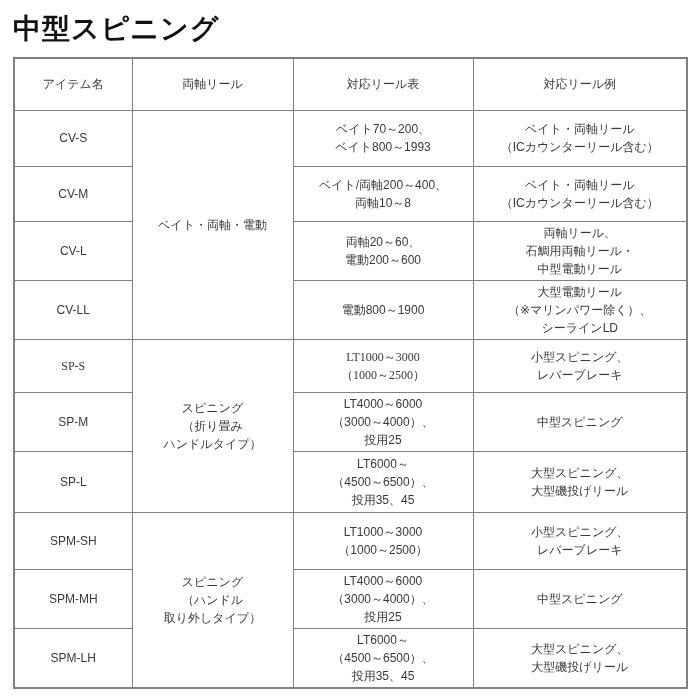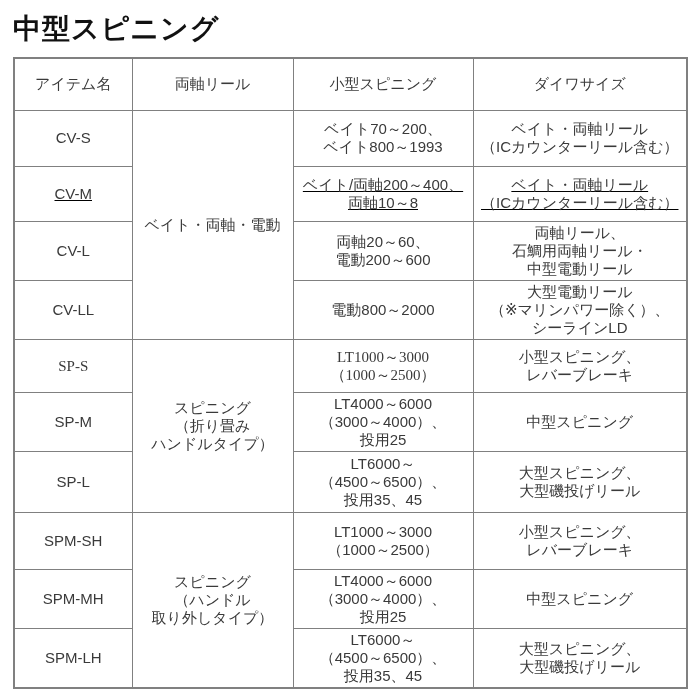--- a/index.html
+++ b/index.html
@@ -33,30 +33,30 @@
     width: 673px;
     border: 2px solid #808080;
   }
   .reel-table th,
   .reel-table td {
     border: 1px solid #808080;
     box-sizing: border-box;
     text-align: center;
     vertical-align: middle;
     color: #3a3a3a;
-    font-size: 15px;
+    font-size: 12px;
     font-weight: normal;
     line-height: 18px;
     white-space: pre-line;
     padding: 2px 1px;
     overflow: hidden;
   }
   .reel-table thead tr { height: 52px; }
   .reel-table tr.r-cvs   { height: 56px; padding-left: 23px; }
-  .reel-table tr.r-cvm   { height: 55px; text-decoration: underline; }
+  .reel-table tr.r-cvm   { height: 55px; }
   .reel-table tr.r-cvl   { height: 54px; }
   .reel-table tr.r-cvll  { height: 59px; }
   .reel-table tr.r-sps   { height: 53px; font-family: Liberation Serif, serif; }
   .reel-table tr.r-spm   { height: 59px; }
   .reel-table tr.r-spl   { height: 61px; }
   .reel-table tr.r-spmsh { height: 57px; }
   .reel-table tr.r-spmmh { height: 57px; }
   .reel-table tr.r-spmlh { height: 57px; }
   .col-item { width: 118px; }
   .col-type { width: 161px; }
@@ -74,22 +74,22 @@
     <colgroup>
       <col class="col-item">
       <col class="col-type">
       <col class="col-size">
       <col class="col-ex">
     </colgroup>
     <thead>
       <tr>
         <th>アイテム名</th>
         <th>両軸リール</th>
-        <th>小型スピニング</th>
-        <th>ダイワサイズ</th>
+        <th>対応リール表</th>
+        <th>対応リール例</th>
       </tr>
     </thead>
     <tbody>
 
       <tr class="r-cvs">
         <td>CV-S</td>
         <td rowspan="4">ベイト・両軸・電動</td>
         <td>ベイト70～200、
 ベイト800～1993</td>
         <td>ベイト・両軸リール
@@ -105,21 +105,21 @@
       <tr class="r-cvl">
         <td>CV-L</td>
         <td>両軸20～60、
 電動200～600</td>
         <td>両軸リール、
 石鯛用両軸リール・
 中型電動リール</td>
       </tr>
       <tr class="r-cvll">
         <td>CV-LL</td>
-        <td>電動800～2000</td>
+        <td>電動800～1900</td>
         <td>大型電動リール
 （※マリンパワー除く）、
 シーラインLD</td>
       </tr>
 
       <tr class="r-sps">
         <td>SP-S</td>
         <td rowspan="3">スピニング
 （折り畳み
 ハンドルタイプ）</td>

